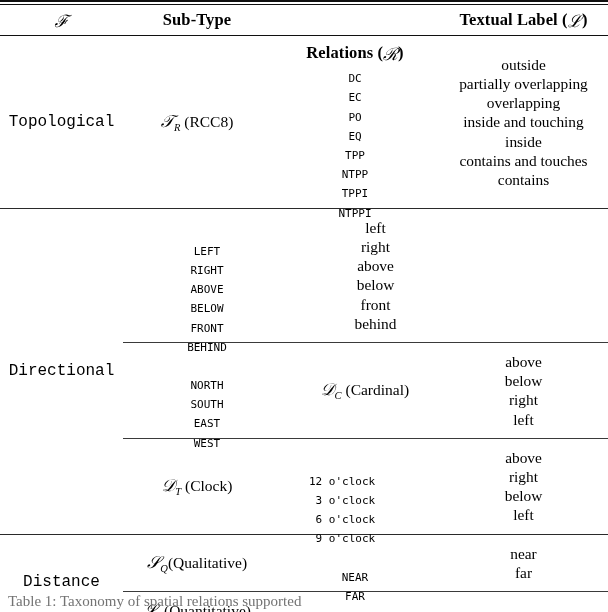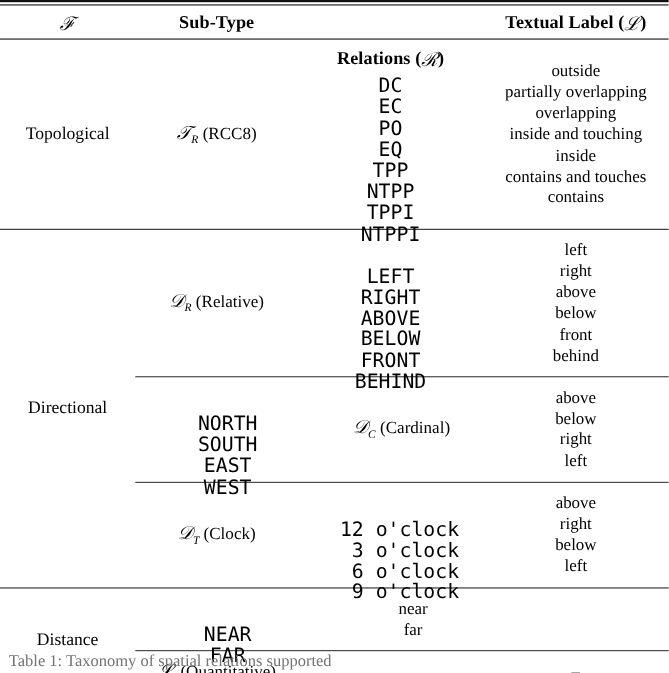--- a/index.html
+++ b/index.html
@@ -65,21 +65,21 @@
   }
   .hdr .cell {
     font-size: 16.5px;
     font-weight: bold;
     letter-spacing: 0.1px;
   }
 
   
   .fam-label {
     font-size: 16px;
-    font-family: Liberation Serif, serif;
+    font-family: Liberation Mono, monospace;
   }
   .sub-label {
     font-size: 15.5px;
     white-space: nowrap;
     font-family: "Liberation Serif", "DejaVu Serif", serif;
   }
 
   
   .cal {
     font-family: "DejaVu Serif", "Liberation Serif", serif;
@@ -98,21 +98,21 @@
 
   .mono-list, .label-list {
     display: flex;
     flex-direction: column;
     justify-content: center;
     align-items: center;
     width: 100%;
   }
   .mono-list span {
     font-family: "DejaVu Sans Mono", "Liberation Mono", monospace;
-    font-size: 18px;
+    font-size: 11px;
     line-height: 19.2px;
     display: block;
     text-align: center;
     white-space: pre;
   }
   .label-list span {
     font-family: "Liberation Serif", "DejaVu Serif", serif;
     font-size: 15.4px;
     line-height: 19.2px;
     display: block;
@@ -206,23 +206,20 @@
           </div>
         </div>
       </div>
       <div class="rule-section"></div>
       <div class="row">
         <div class="cell col-f">
           <span class="fam-label">Directional</span>
         </div>
         <div style="flex: 1 1 auto;">
           <div class="row" style="height: 133.2px;">
-            <div class="cell col-sub">
-              <span class="sub-label"><span class="cal">𝒟</span><span class="sub">R</span><span> (Relative)</span></span>
-            </div>
             <div class="cell col-rel">
               <div class="mono-list">
                 <span>LEFT</span>
                 <span>RIGHT</span>
                 <span>ABOVE</span>
                 <span>BELOW</span>
                 <span>FRONT</span>
                 <span>BEHIND</span>
               </div>
             </div>
@@ -283,20 +280,23 @@
           </div>
         </div>
       </div>
       <div class="rule-section"></div>
       <div class="row">
         <div class="cell col-f">
           <span class="fam-label">Distance</span>
         </div>
         <div style="flex: 1 1 auto;">
           <div class="row" style="height: 56.4px;">
+            <div class="cell col-sub">
+              <span class="sub-label"><span class="cal">𝒮</span><span class="sub">Q</span><span>(Qualitative)</span></span>
+            </div>
             <div class="cell col-rel">
               <div class="mono-list">
                 <span>NEAR</span>
                 <span>FAR</span>
               </div>
             </div>
             <div class="cell col-lab">
               <div class="label-list">
                 <span>near</span>
                 <span>far</span>

